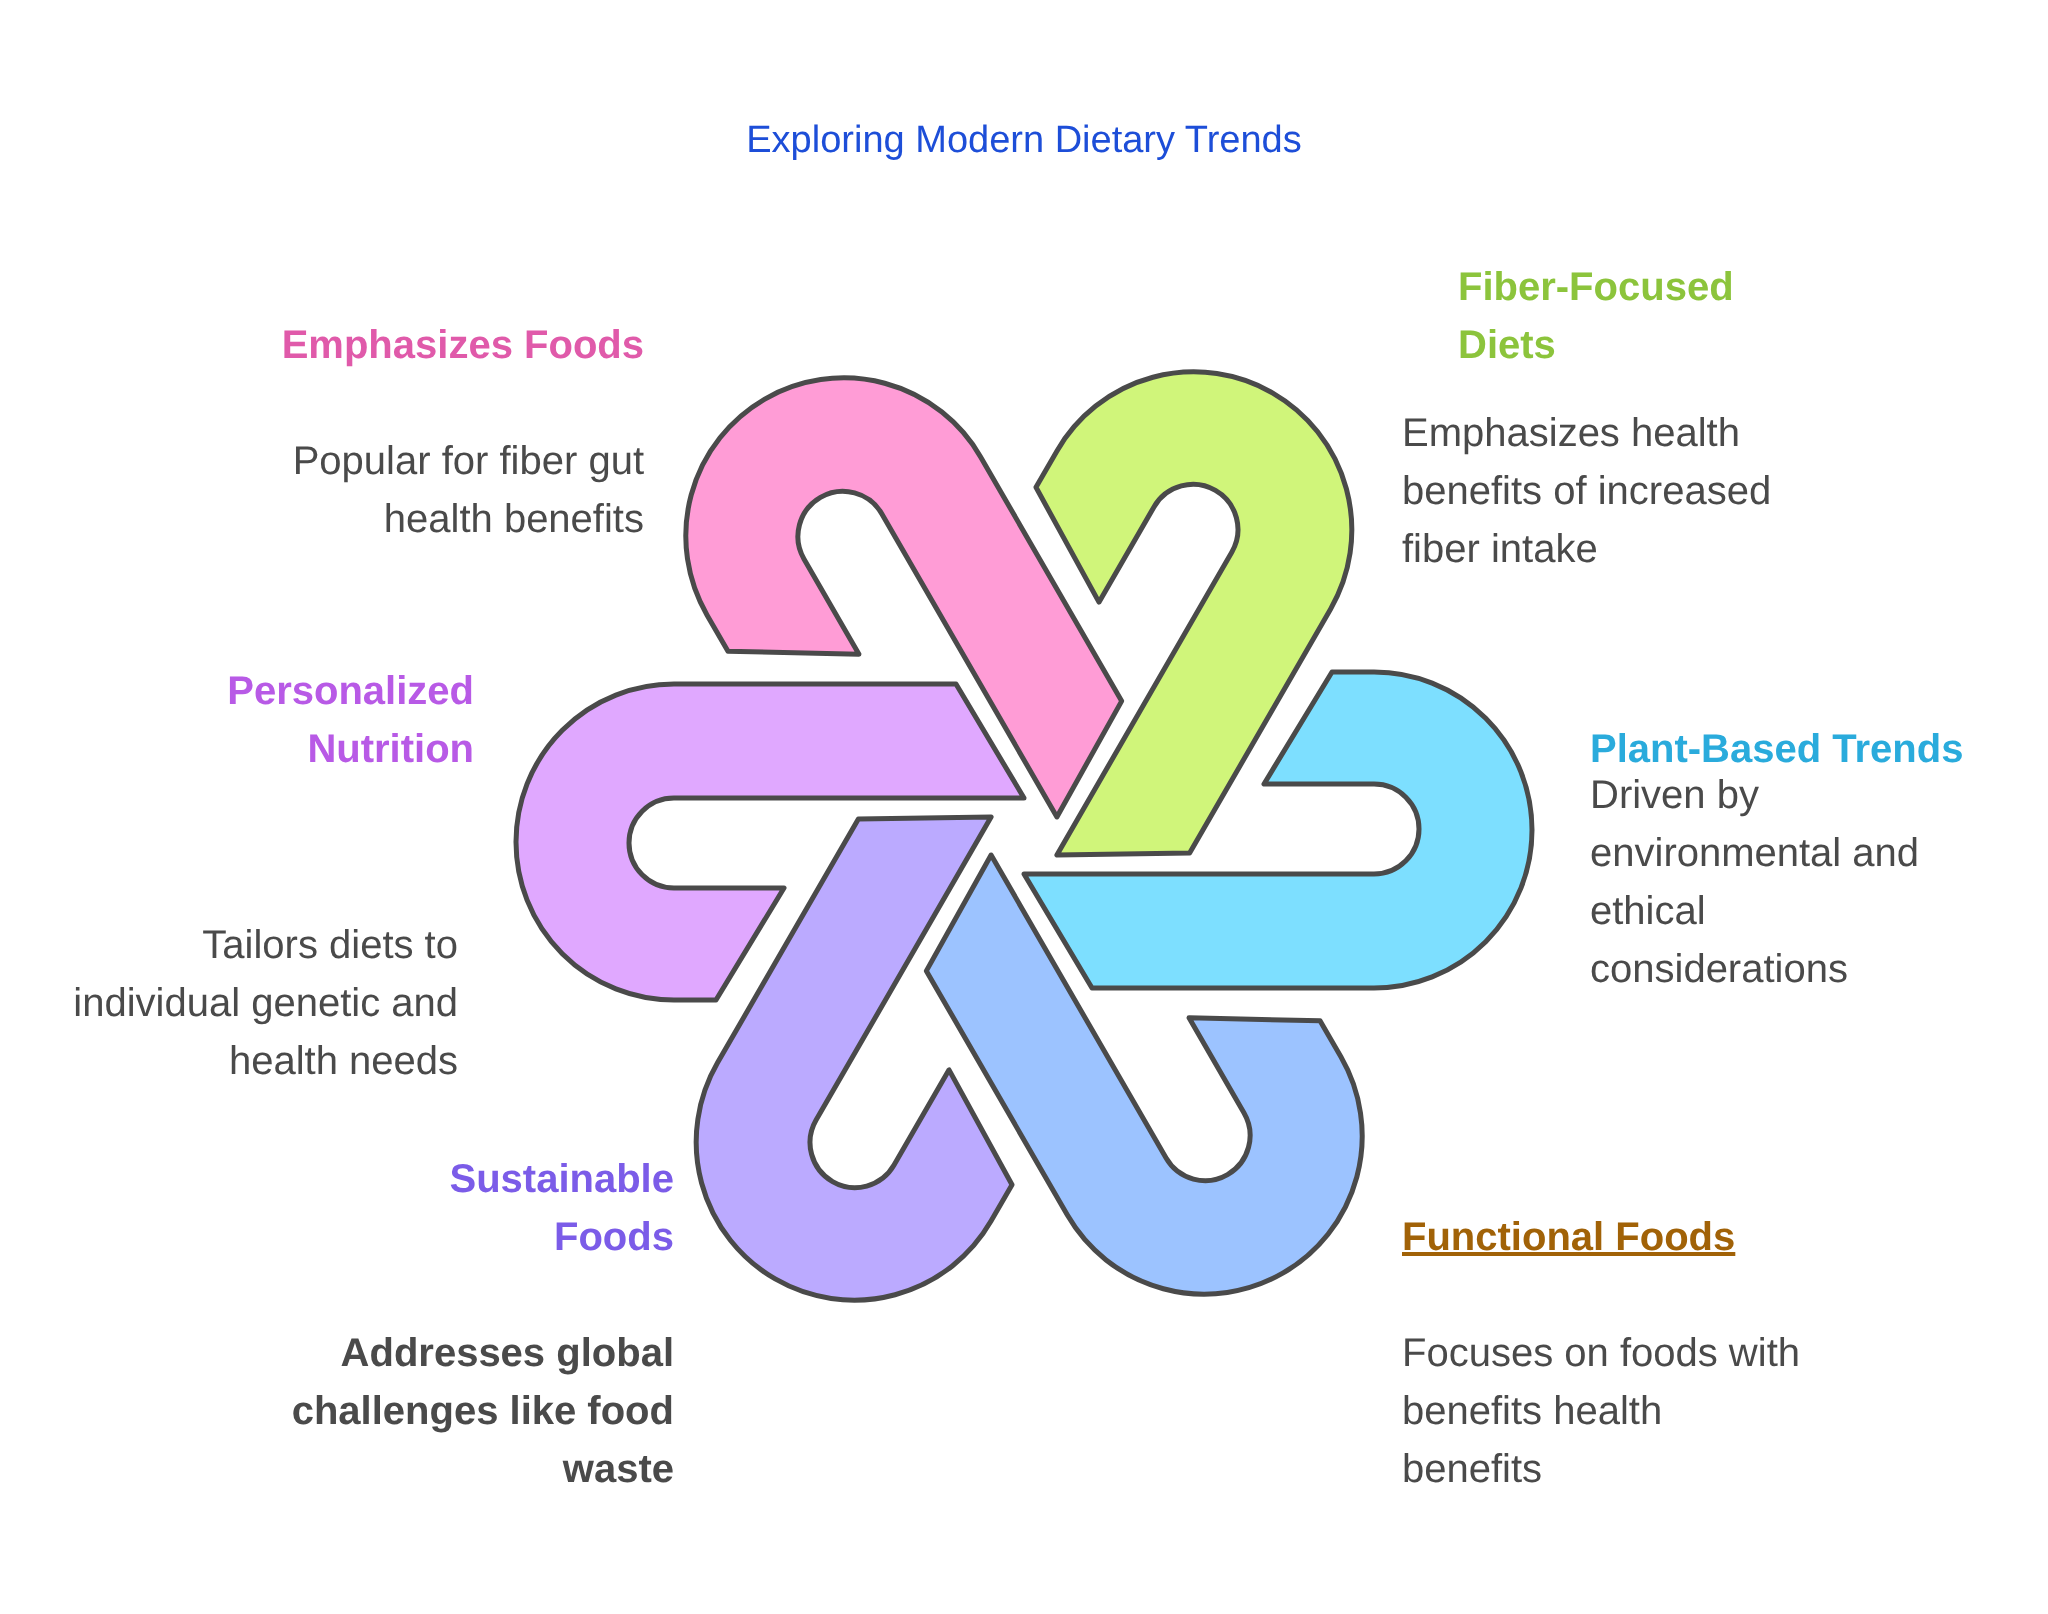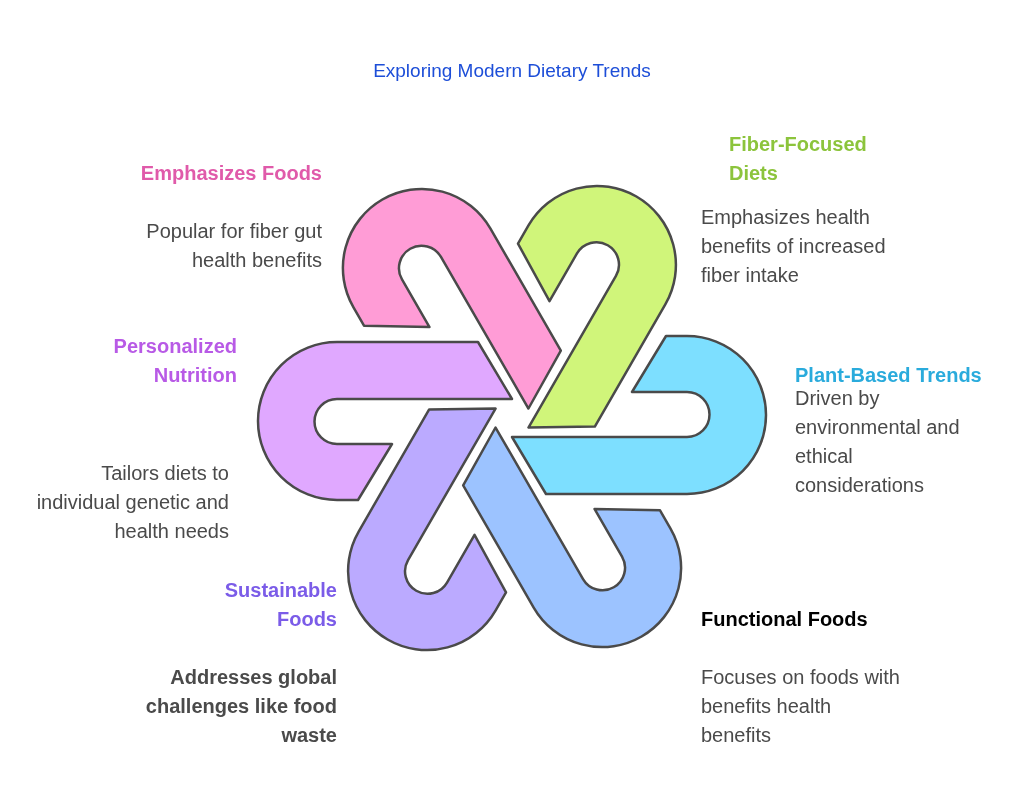--- a/index.html
+++ b/index.html
@@ -38,14 +38,14 @@
 
 <div class="label right" style="left:68px; top:332px; width:169px; color:#b85ae6;">Personalized Nutrition</div>
 <div class="desc right" style="left:30px; top:419px; width:199px;margin-top:40px;">Tailors diets to individual genetic and health needs</div>
 
 <div class="label left" style="left:795px; top:361px; width:210px; color:#2aabdc;">Plant-Based Trends</div>
 <div class="desc left" style="left:795px; top:384px; width:180px;">Driven by environmental and ethical considerations</div>
 
 <div class="label right" style="left:180px; top:576px; width:157px; color:#7b5ce8;">Sustainable Foods</div>
 <div class="desc right" style="left:130px; top:663px; width:207px;font-weight:bold;">Addresses global challenges like food waste</div>
 
-<div class="label left" style="left:701px; top:605px; width:210px; color:#000000;">Functional Foods</div>
+<div class="label left" style="left:701px; top:605px; width:210px; color:#a16207;text-decoration:underline;">Functional Foods</div>
 <div class="desc left" style="left:701px; top:663px; width:200px;">Focuses on foods with benefits health benefits</div>
 
 </body></html>

